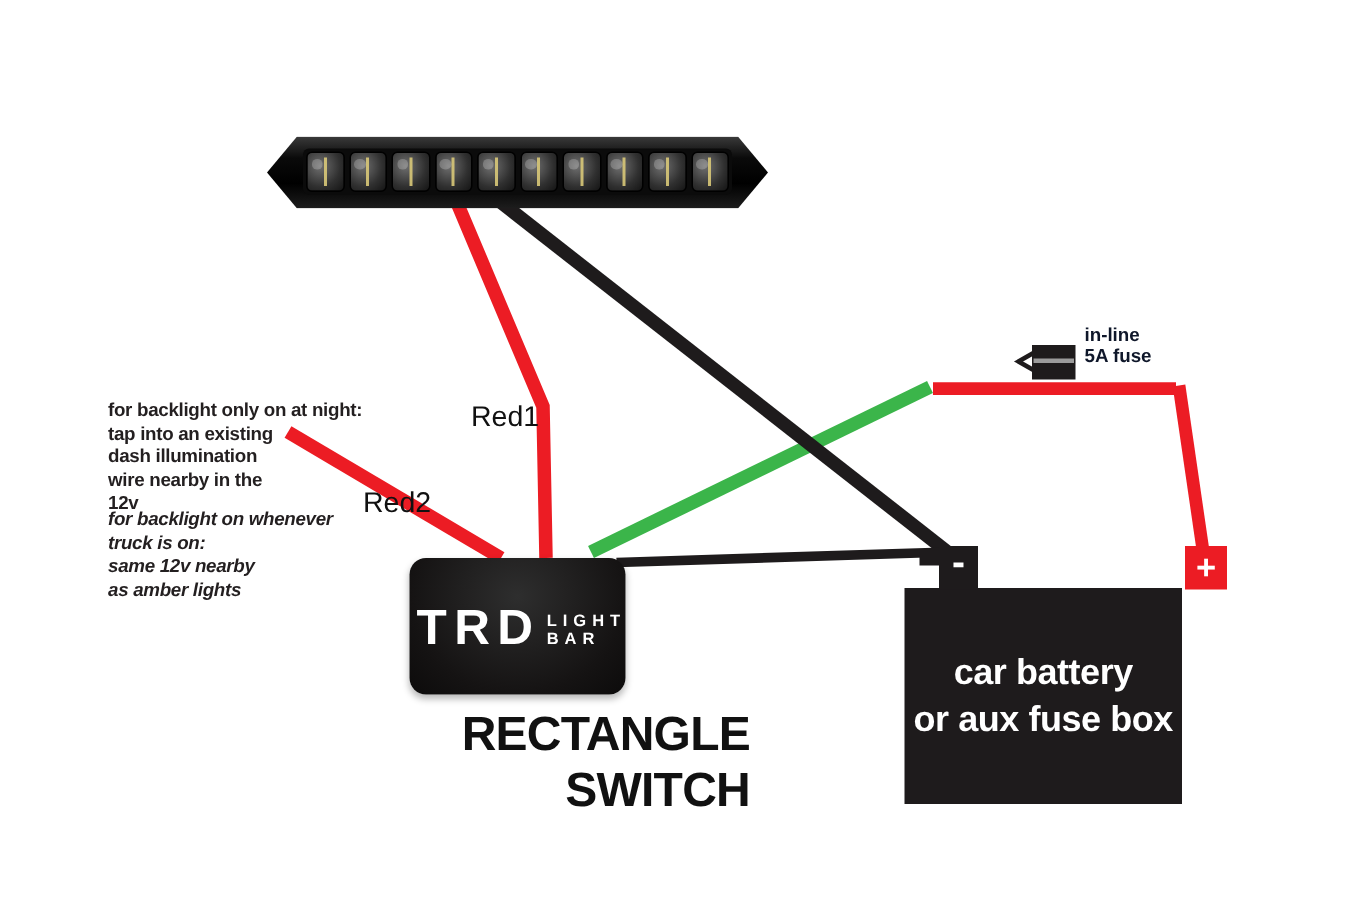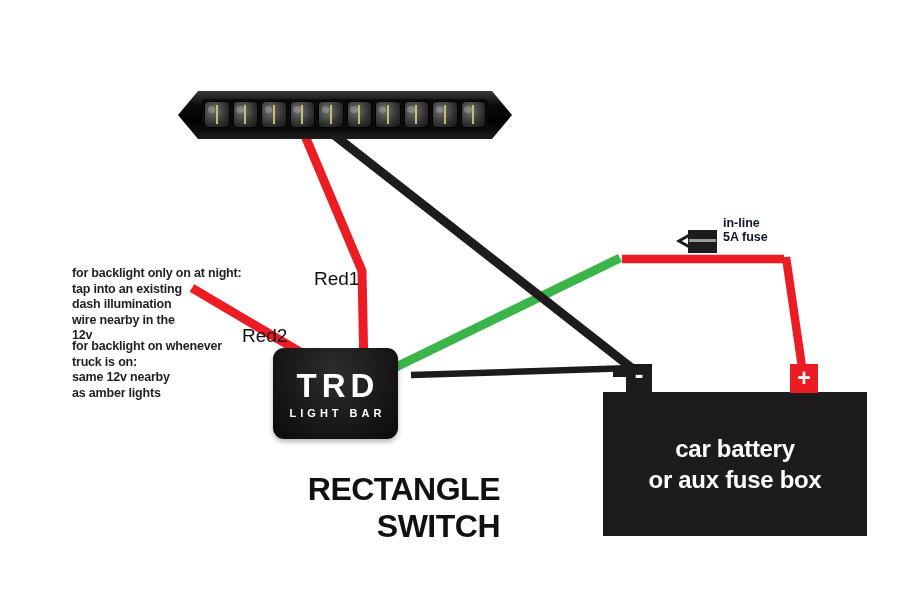--- a/index.html
+++ b/index.html
@@ -34,36 +34,36 @@
     content:""; position:absolute; left:46%; top:12%; bottom:12%; width:2px;
     background:#d8c878; opacity:.9;
   }
   .led::after {
     content:""; position:absolute; left:12%; top:16%; width:32%; height:26%;
     background:rgba(255,255,255,.22); border-radius:50%;
   }
 
   
   .switchbox {
-    position:absolute; left:273px; top:348px; width:125px; height:91px; z-index:2;
+    position:absolute; left:273px; top:372px; width:144px; height:91px; z-index:2;
     background:radial-gradient(ellipse at 50% 28%, #2e2e2e 0%, #151313 70%, #0c0b0b 100%);
     border-radius:11px; box-shadow:0 3px 5px rgba(0,0,0,.28);
-    display:flex; flex-direction:column; align-items:center; justify-content:center;
+    display:flex; flex-direction:row; align-items:center; justify-content:center;
   }
   .trd-logo { color:#fff; font-weight:800; font-size:33px; letter-spacing:5px; line-height:1; padding-left:5px; }
   .trd-sub  { color:#fff; font-weight:700; font-size:11px; letter-spacing:4px; margin-top:5px; padding-left:4px; }
 
   .caption {
     position:absolute; left:188px; top:471px; width:312px; z-index:3;
     text-align:right; font-size:32px; font-weight:800; letter-spacing:-0.5px; color:#111;
   }
 
   
   .battery {
-    position:absolute; left:603px; top:392px; width:264px; height:144px; z-index:2;
+    position:absolute; left:603px; top:392px; width:185px; height:144px; z-index:2;
     background:#1e1b1c; color:#fff;
     display:flex; flex-direction:column; align-items:center; justify-content:center;
     font-weight:700; font-size:24px; line-height:31px; letter-spacing:-0.3px; text-align:center;
   }
   .term-neg-main {
     position:absolute; left:626px; top:364px; width:26px; height:29px; z-index:2;
     background:#1e1b1c; color:#fff; text-align:center;
     font-size:26px; font-weight:800; line-height:20px;
   }
   .term-neg-tab { position:absolute; left:613px; top:368px; width:14px; height:9px; background:#1e1b1c; z-index:2; }
@@ -72,21 +72,21 @@
     color:#fff; display:flex; align-items:center; justify-content:center;
     font-size:23px; font-weight:800; line-height:1;
   }
 
   
   .note {
     position:absolute; z-index:3; color:#231f20;
     font-weight:700; font-size:12.5px; line-height:15.6px; letter-spacing:-0.2px; white-space:nowrap;
   }
   .note-night  { left:72px; top:234px;margin-top:32px; }
-  .note-always { left:72px; top:339px; }
+  .note-always { left:72px; top:339px;font-style:italic; }
 
   .wire-label { position:absolute; z-index:3; font-weight:400; font-size:19px; color:#111; }
   .label-red1 { left:314px; top:268px; }
   .label-red2 { left:242px; top:325px; }
 
   .fuse-label {
     position:absolute; left:723px; top:217px; z-index:3; color:#0f172a;
     font-weight:700; font-size:12.5px; line-height:13.5px; white-space:nowrap;
   }
 </style>

